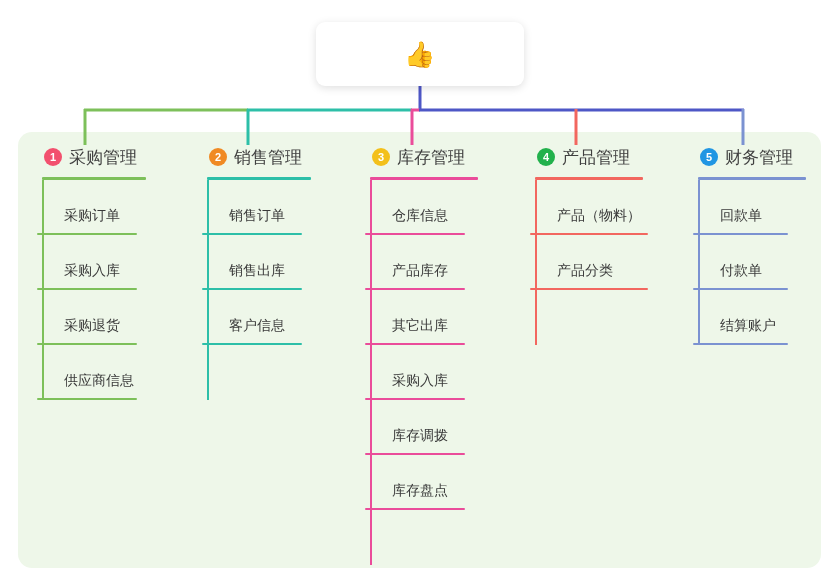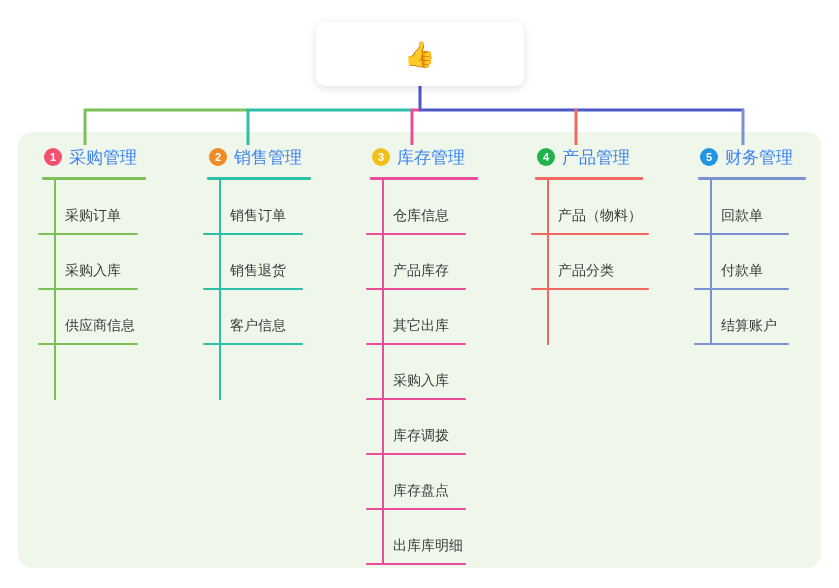--- a/index.html
+++ b/index.html
@@ -81,35 +81,34 @@
     border-radius: 50%;
     color: #ffffff;
     font-size: 11px;
     line-height: 18px;
     text-align: center;
     font-weight: bold;
     flex: none;
   }
   .branch-title {
     font-size: 17px;
-    color: #3b82f6;
+    color: #404040;
     white-space: nowrap;
   }
   .head-rule {
     height: 3px;
     margin-top: 8px;
     border-radius: 1px;
   }
 
   
   .leaves {
     position: relative;
     margin-top: 0px;
-    padding-left: 9px;
-    margin-left: 12px;
+    padding-left: 20px;
   }
   .spine {
     position: absolute;
     left: 0px;
     top: 0;
     width: 2px;
   }
   .leaf {
     position: relative;
     height: 55px;
@@ -169,39 +168,43 @@
           <div class="spine" style="background: rgb(125, 192, 90); height: 220px;"></div>
           <div class="leaf">
             <span class="leaf-label">采购订单</span>
             <div class="leaf-rule" style="background: rgb(125, 192, 90); width: 100px;"></div>
           </div>
           <div class="leaf">
             <span class="leaf-label">采购入库</span>
             <div class="leaf-rule" style="background: rgb(125, 192, 90); width: 100px;"></div>
           </div>
           <div class="leaf">
+            <span class="leaf-label">采购退货</span>
+            <div class="leaf-rule" style="background: rgb(125, 192, 90); width: 100px;"></div>
+          </div>
+          <div class="leaf">
             <span class="leaf-label">供应商信息</span>
             <div class="leaf-rule" style="background: rgb(125, 192, 90); width: 100px;"></div>
           </div>
         </div>
       </div>
       <div class="branch" style="left: 207px;">
         <div class="branch-head">
           <span class="badge" style="background: rgb(240, 138, 36);">2</span>
           <span class="branch-title">销售管理</span>
         </div>
         <div class="head-rule" style="background: rgb(45, 191, 168); width: 104px;"></div>
         <div class="leaves">
           <div class="spine" style="background: rgb(45, 191, 168); height: 220px;"></div>
           <div class="leaf">
             <span class="leaf-label">销售订单</span>
             <div class="leaf-rule" style="background: rgb(45, 191, 168); width: 100px;"></div>
           </div>
           <div class="leaf">
-            <span class="leaf-label">销售退货</span>
+            <span class="leaf-label">销售出库</span>
             <div class="leaf-rule" style="background: rgb(45, 191, 168); width: 100px;"></div>
           </div>
           <div class="leaf">
             <span class="leaf-label">客户信息</span>
             <div class="leaf-rule" style="background: rgb(45, 191, 168); width: 100px;"></div>
           </div>
         </div>
       </div>
       <div class="branch" style="left: 370px;">
         <div class="branch-head">
@@ -228,24 +231,20 @@
             <div class="leaf-rule" style="background: rgb(234, 76, 154); width: 100px;"></div>
           </div>
           <div class="leaf">
             <span class="leaf-label">库存调拨</span>
             <div class="leaf-rule" style="background: rgb(234, 76, 154); width: 100px;"></div>
           </div>
           <div class="leaf">
             <span class="leaf-label">库存盘点</span>
             <div class="leaf-rule" style="background: rgb(234, 76, 154); width: 100px;"></div>
           </div>
-          <div class="leaf">
-            <span class="leaf-label">出库库明细</span>
-            <div class="leaf-rule" style="background: rgb(234, 76, 154); width: 100px;"></div>
-          </div>
         </div>
       </div>
       <div class="branch" style="left: 535px;">
         <div class="branch-head">
           <span class="badge" style="background: rgb(34, 177, 76);">4</span>
           <span class="branch-title">产品管理</span>
         </div>
         <div class="head-rule" style="background: rgb(242, 103, 95); width: 108px;"></div>
         <div class="leaves">
           <div class="spine" style="background: rgb(242, 103, 95); height: 165px;"></div>

